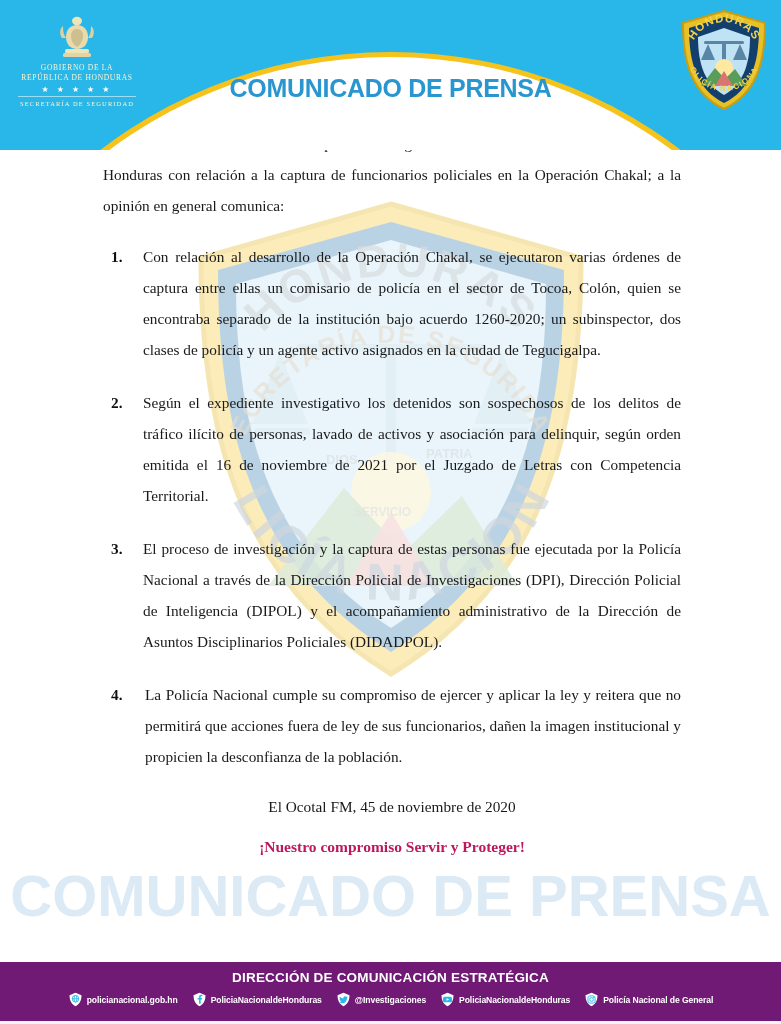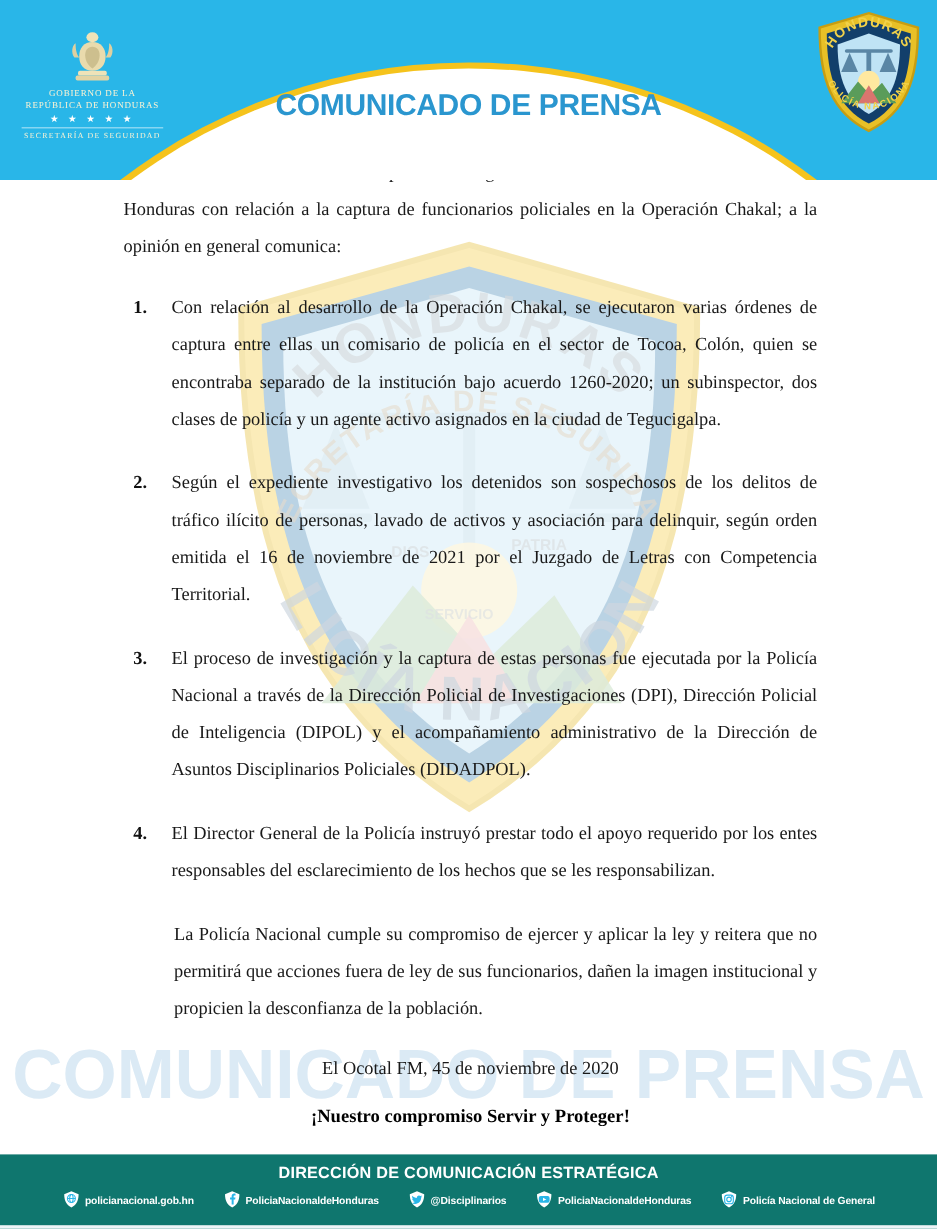--- a/index.html
+++ b/index.html
@@ -51,21 +51,21 @@
     font-weight:bold;
     font-size:25px;
     letter-spacing:-0.3px;
     color:#2a96cf;
     z-index:9;
     white-space:nowrap;
   }
 
   
   .gov-logo {
-    position:absolute; left:12px; top:24px;
+    position:absolute; left:12px; top:14px;
     width:130px; text-align:center;
     z-index:9;
     color:#fdf6dd;
   }
   .gov-crest { margin:0 auto 3px; display:block; }
   .gov-l1 {
     font-family:"Liberation Serif", serif;
     font-size:7.5px; letter-spacing:0.7px;
     line-height:9.5px; color:#fbf3d4;
     text-transform:uppercase;
@@ -146,46 +146,46 @@
   .dateline {
     text-align:center;
     font-size:15.3px;
     color:#191919;
     margin-top:26px;
   }
   .slogan {
     text-align:center;
     font-size:15.5px;
     font-weight:bold;
-    color:#000000;
+    color:#be185d;
     margin-top:22px;
   }
 
   
   .footer {
     position:absolute;
     left:0; bottom:0; width:781px; height:62px;
-    background:#0f766e;
+    background:#701a75;
     z-index:6;
     border-bottom:3px solid #eef4f7;
   }
   .footer-title {
     text-align:center;
     font-family:"Liberation Sans", sans-serif;
     font-weight:bold;
     font-size:13.5px;
     letter-spacing:.2px;
     color:#ffffff;
     padding-top:8px;
   }
   .social-row {
     display:flex;
     justify-content:center;
     align-items:center;
-    gap:24px;
+    gap:14px;
     margin-top:7px;
     padding:0 8px;
   }
   .social {
     display:flex; align-items:center; gap:4px;
     white-space:nowrap;
   }
   .social .s-ico {
     width:15px; height:15px;
     flex:0 0 15px;
@@ -309,21 +309,20 @@
       <li>
         <span class="num">2.</span>
         <span>Según el expediente investigativo los detenidos son sospechosos de los delitos de tráfico ilícito de personas, lavado de activos y asociación para delinquir, según orden emitida el 16 de noviembre de 2021 por el Juzgado de Letras con Competencia Territorial.</span>
       </li>
       <li>
         <span class="num">3.</span>
         <span>El proceso de investigación y la captura de estas personas fue ejecutada por la Policía Nacional a través de la Dirección Policial de Investigaciones (DPI), Dirección Policial de Inteligencia (DIPOL) y el acompañamiento administrativo de la Dirección de Asuntos Disciplinarios Policiales (DIDADPOL).</span>
       </li>
       <li>
         <span class="num">4.</span>
-        <span>El Director General de la Policía instruyó prestar todo el apoyo requerido por los entes responsables del esclarecimiento de los hechos que se les responsabilizan.</span>
       </li>
     </ol>
 
     <p class="para closing">La Policía Nacional cumple su compromiso de ejercer y aplicar la ley y reitera que no permitirá que acciones fuera de ley de sus funcionarios, dañen la imagen institucional y propicien la desconfianza de la población.</p>
 
     <div class="dateline">El Ocotal FM, 45 de noviembre de 2020</div>
 
     <div class="slogan">¡Nuestro compromiso Servir y Proteger!</div>
   </div>
 
@@ -355,21 +354,21 @@
         <svg class="s-ico" viewBox="0 0 20 20">
           <path d="M10 1 L18 4.3 C18 12 14.8 16.6 10 19 C5.2 16.6 2 12 2 4.3 Z" fill="#ffffff"></path>
           <path d="M15.8 6.7 c-.43.19-.9.32-1.38.38 .5-.3.88-.77 1.06-1.33 -.47.28-.98.48-1.53.59
                    -.44-.47-1.06-.76-1.76-.76 -1.33 0-2.4 1.08-2.4 2.4 0 .19.02.37.06.55
                    -2-.1-3.77-1.06-4.95-2.51 -.21.35-.32.77-.32 1.21 0 .83.42 1.57 1.07 2
                    -.39-.01-.76-.12-1.08-.3v.03c0 1.16.83 2.13 1.93 2.35 -.2.06-.41.08-.63.08
                    -.15 0-.3-.01-.45-.04 .3.95 1.19 1.64 2.24 1.66 -.82.64-1.86 1.03-2.98 1.03
                    -.19 0-.38-.01-.57-.03 1.06.68 2.33 1.08 3.68 1.08 4.42 0 6.84-3.66 6.84-6.84
                    l-.01-.31c.47-.34.88-.76 1.2-1.24 Z" fill="#29b6e8"></path>
         </svg>
-        <span class="s-label">@Disciplinarios</span>
+        <span class="s-label">@Investigaciones</span>
       </div>
 
       <div class="social">
         <svg class="s-ico" viewBox="0 0 20 20">
           <path d="M10 1 L18 4.3 C18 12 14.8 16.6 10 19 C5.2 16.6 2 12 2 4.3 Z" fill="#ffffff"></path>
           <rect x="4" y="6.2" width="12" height="7.6" rx="2.2" fill="#29b6e8"></rect>
           <path d="M8.7 8.2 L12.4 10 L8.7 11.8 Z" fill="#ffffff"></path>
         </svg>
         <span class="s-label">PoliciaNacionaldeHonduras</span>
       </div>

